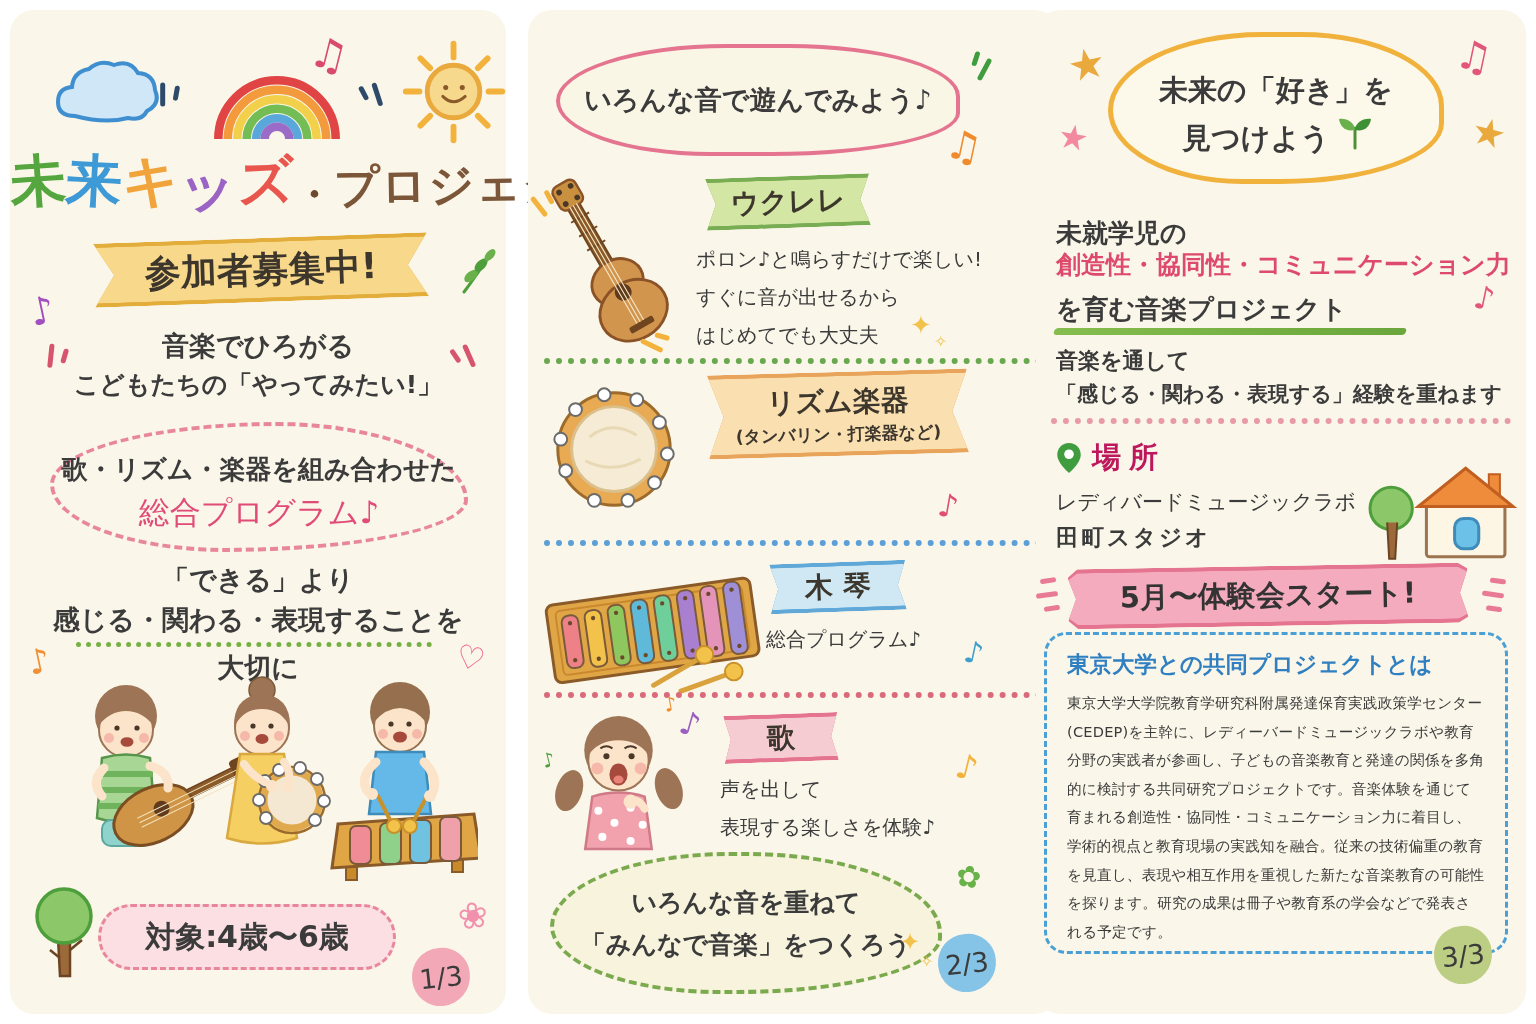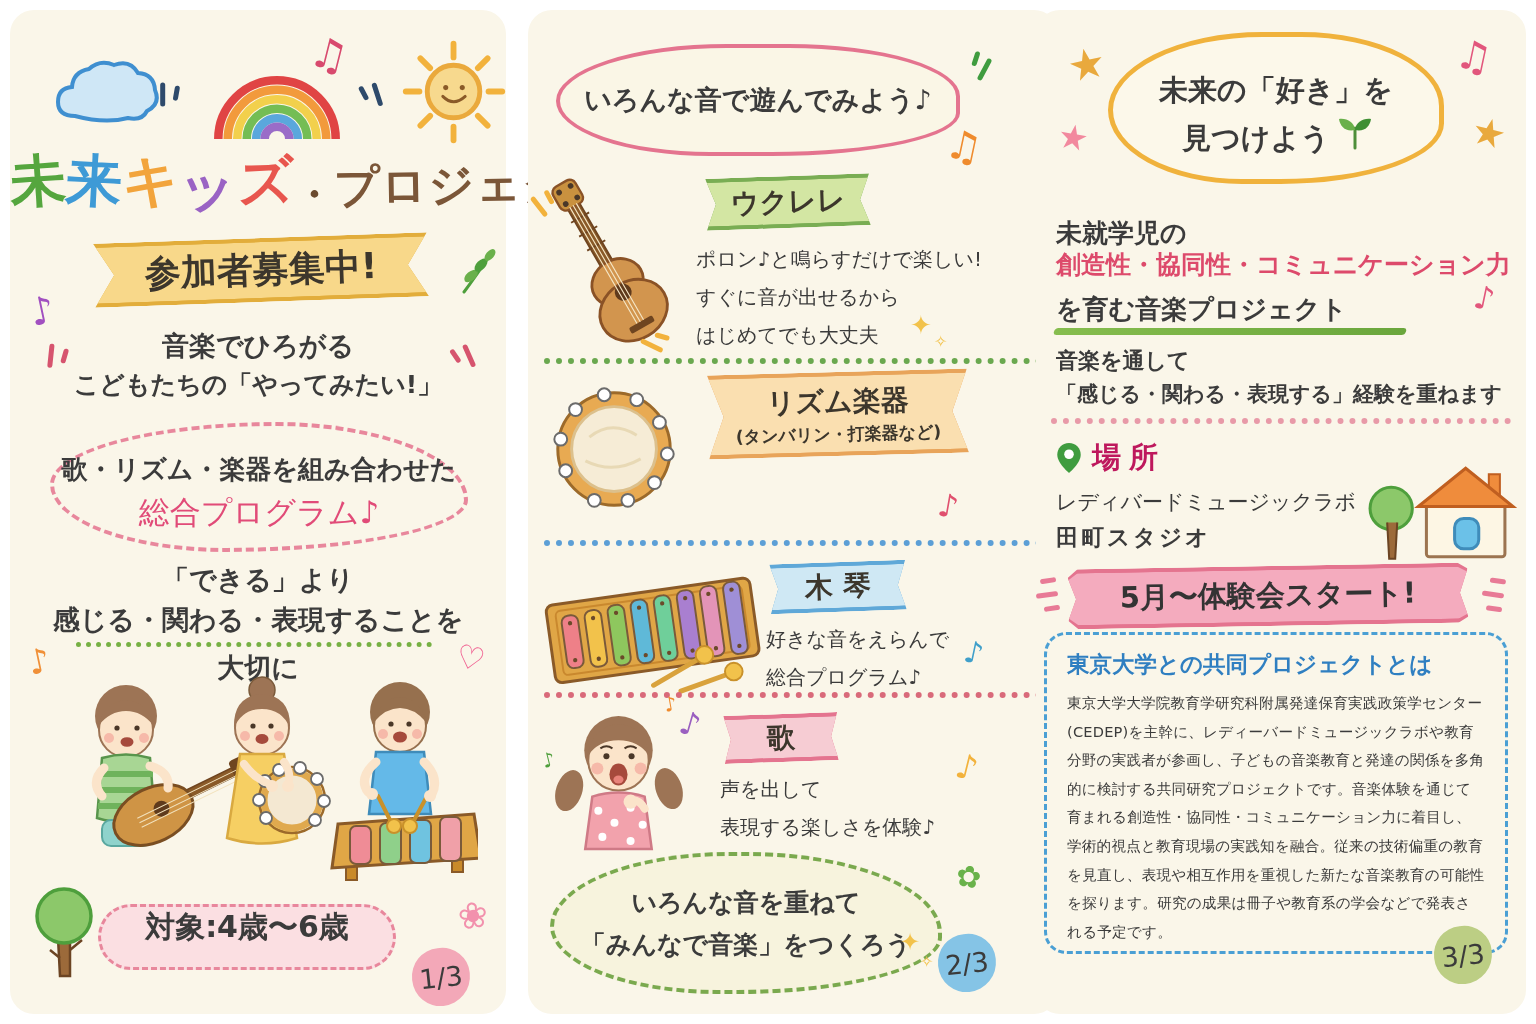--- a/index.html
+++ b/index.html
@@ -54,21 +54,21 @@
   .tick.s{height:15px;}
   .ticks .tick:nth-child(1){transform:rotate(-14deg);}
   .ticks .tick:nth-child(2){transform:rotate(-4deg);}
   .ticks .tick:nth-child(3){transform:rotate(8deg);}
 
   .rays{position:absolute;display:flex;flex-direction:column;gap:9px;color:#e87a96;}
   .ray{height:5px;border-radius:3px;background:currentColor;}
 
   .slines div{font-size:20px;line-height:38px;white-space:nowrap;color:#3b3b3b;}
   .pill{position:absolute;background:#fbdfe2;border:3px dashed #e8879c;border-radius:44px;
-    display:flex;align-items:flex-start;justify-content:center;}
+    display:flex;align-items:center;justify-content:center;}
   .banner5{position:absolute;clip-path:polygon(0% 14%,2.5% 0%,97.5% 0%,100% 10%,98% 50%,100% 90%,97.5% 100%,2.5% 100%,0% 86%,2% 50%);
     background:#e4748f;padding:4px 0;transform:rotate(-1deg);}
   .banner5 .in5{width:100%;height:100%;background:#f4abbe;display:flex;align-items:center;justify-content:center;
     clip-path:polygon(0% 14%,2.5% 0%,97.5% 0%,100% 10%,98% 50%,100% 90%,97.5% 100%,2.5% 100%,0% 86%,2% 50%);}
   .banner5 span{font-size:29px;font-weight:bold;color:#333;}
 
   .uni-box{position:absolute;border:3px dashed #4a9fd4;border-radius:22px;padding:14px 20px 10px;background:#faf6e9;}
   .uni-title{font-size:22.5px;font-weight:bold;color:#2f7fc1;margin-bottom:9px;white-space:nowrap;}
   .uni-body{font-size:14.6px;line-height:28.6px;color:#3b3b3b;letter-spacing:0.2px;text-align:left;}
 
@@ -379,21 +379,20 @@
       <circle cx="170" cy="101" r="9" fill="#f2c24b" stroke="#c9912a" stroke-width="2"></circle>
       <circle cx="200" cy="118" r="9" fill="#f2c24b" stroke="#c9912a" stroke-width="2"></circle>
     </svg>
 
     <div class="ribbon out-blue" style="left:242px;top:552px;width:136px;height:50px;transform:rotate(-2deg)">
       <div class="rin in-blue">
           <span class="rlabel" style="letter-spacing:10px;padding-left:10px">木琴</span>
         </div>
     </div>
     <div class="slines abs" style="left:238px;top:610px">
-      <div>好きな音をえらんで</div>
       <div>総合プログラム♪</div>
     </div>
     <span class="glyph" style="left:436px;top:628px;font-size:30px;color:#3f9fca;transform:rotate(12deg)">♪</span>
 
     <div class="divider" style="top:682px;border-color:#d96a7a"></div>
 
     <svg class="abs" style="left:24px;top:696px" width="136" height="146" viewBox="0 0 135 145">
       <ellipse cx="17" cy="84" rx="13" ry="21" fill="#9d7455" transform="rotate(18 17 84)"></ellipse>
       <ellipse cx="116" cy="82" rx="13" ry="21" fill="#9d7455" transform="rotate(-18 116 82)"></ellipse>
       <circle cx="66" cy="44" r="34" fill="#9d7455"></circle>

